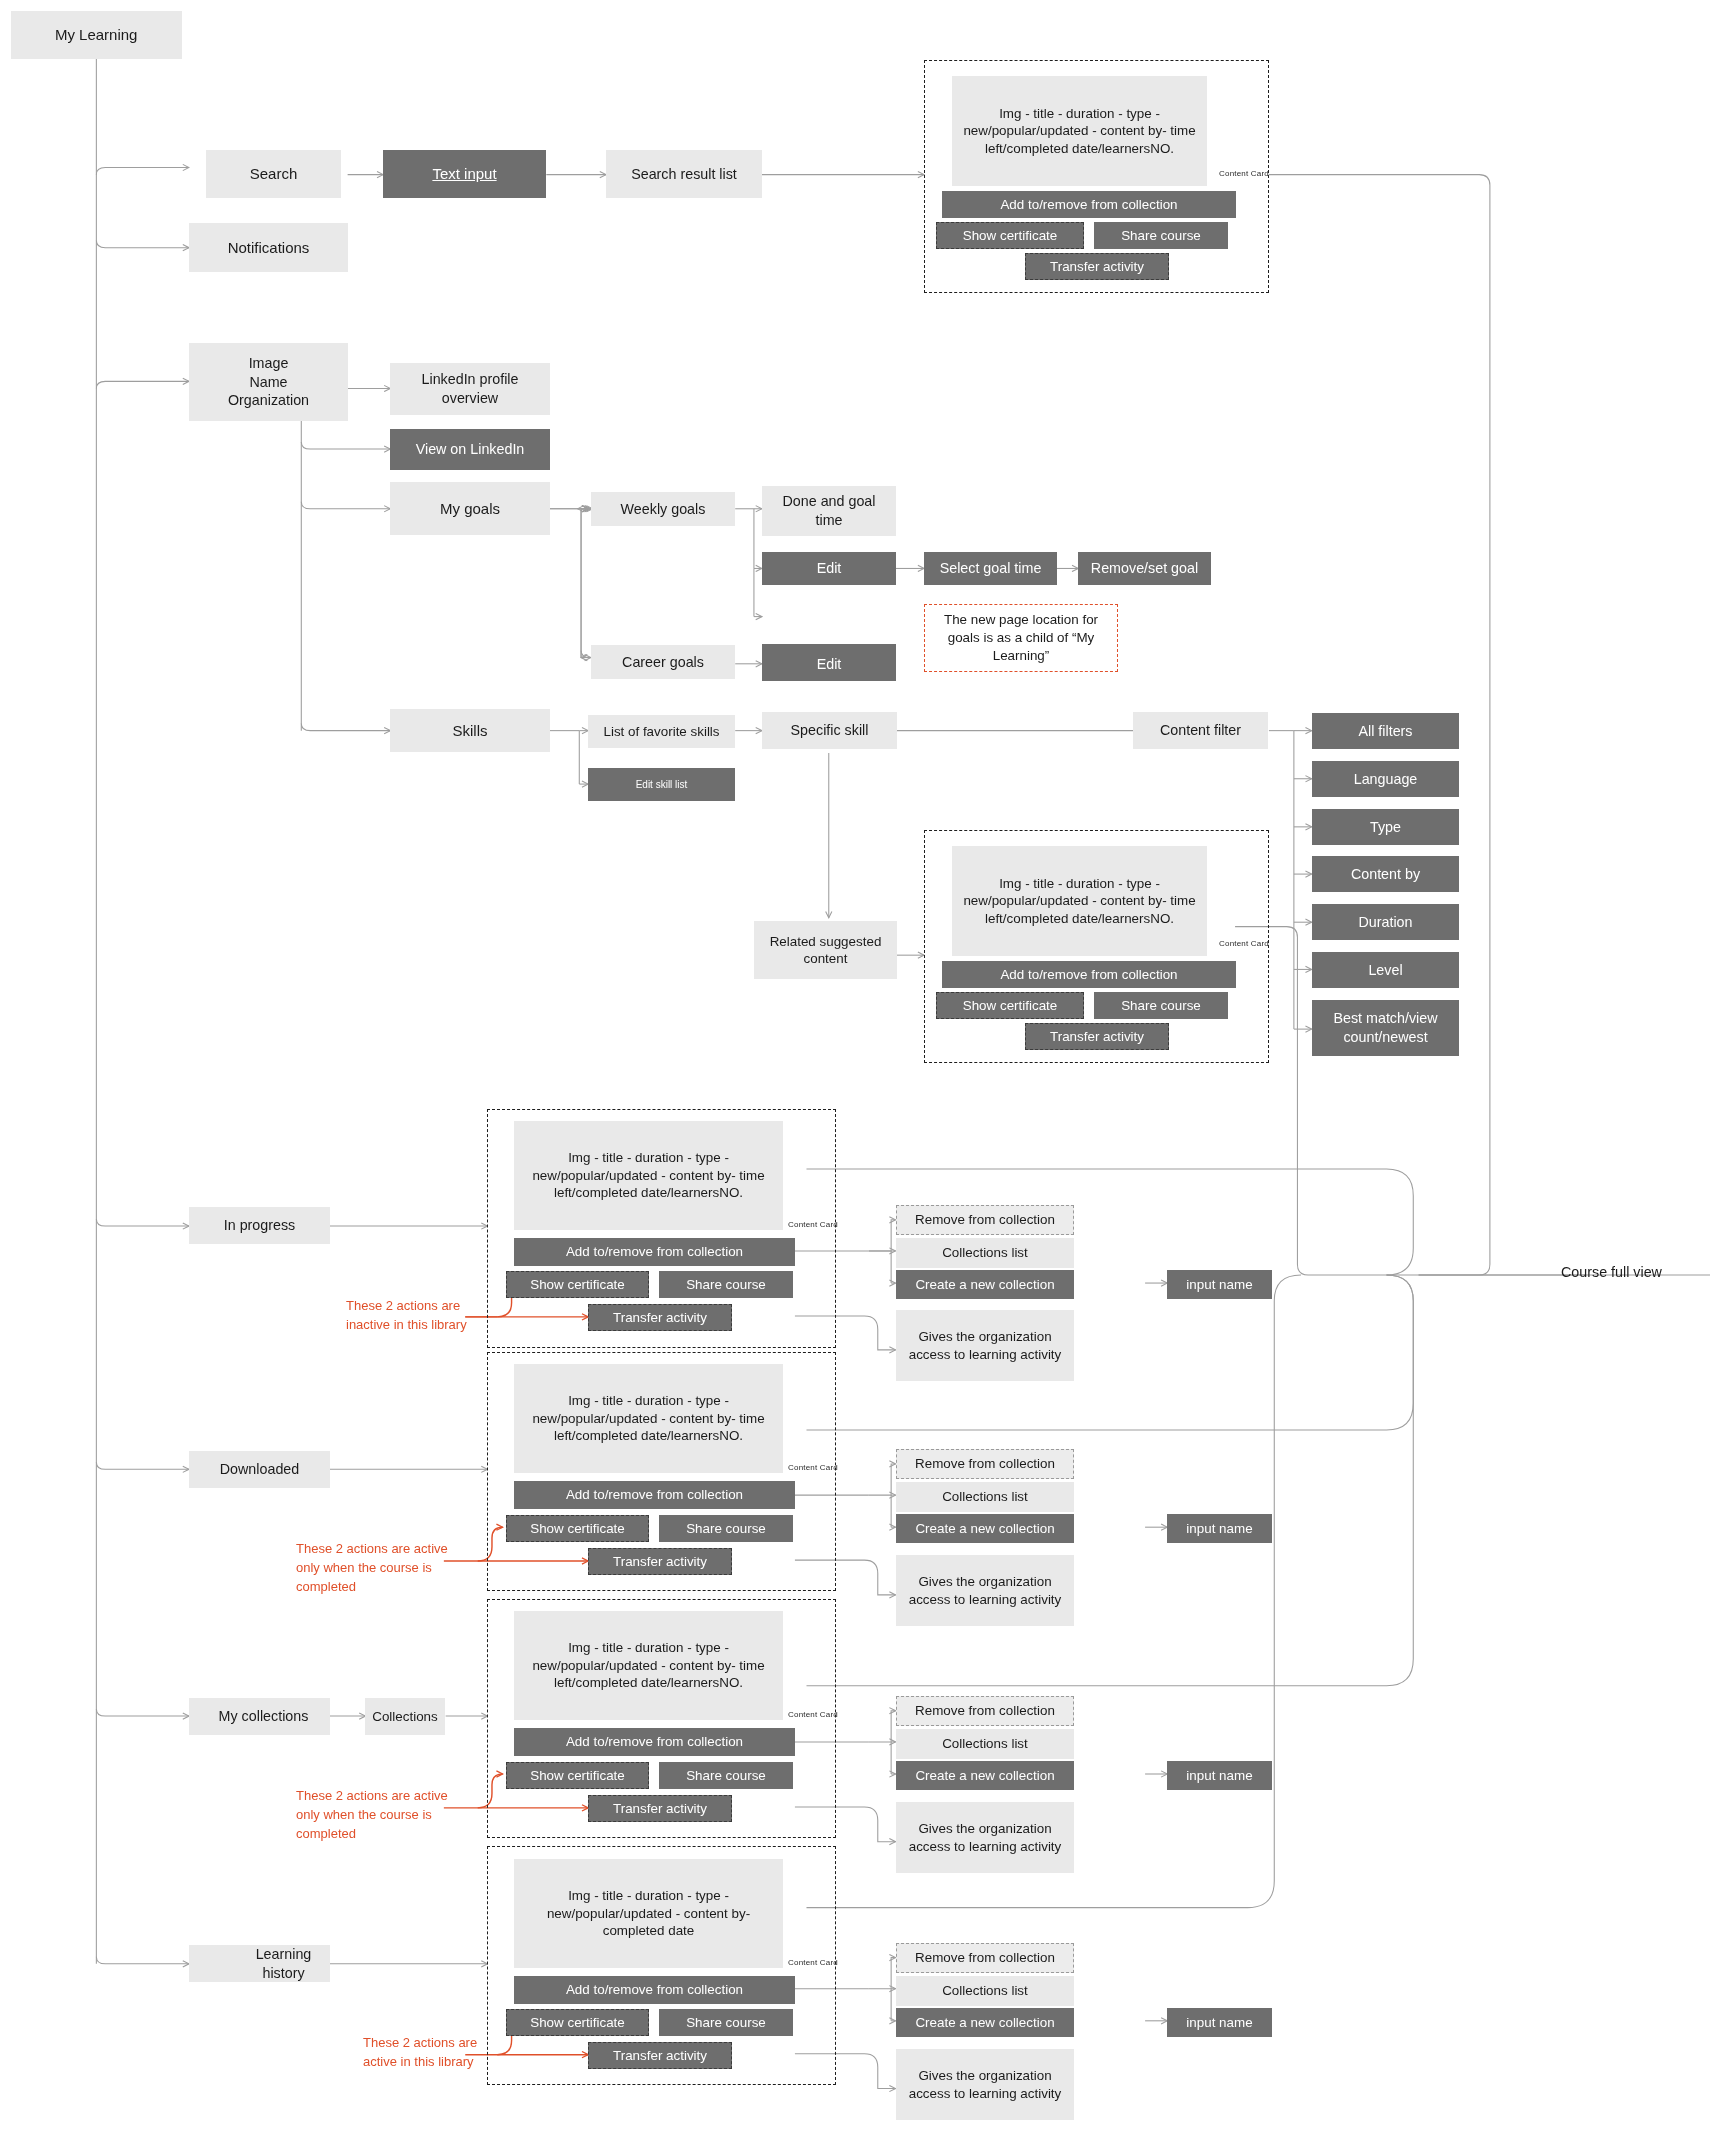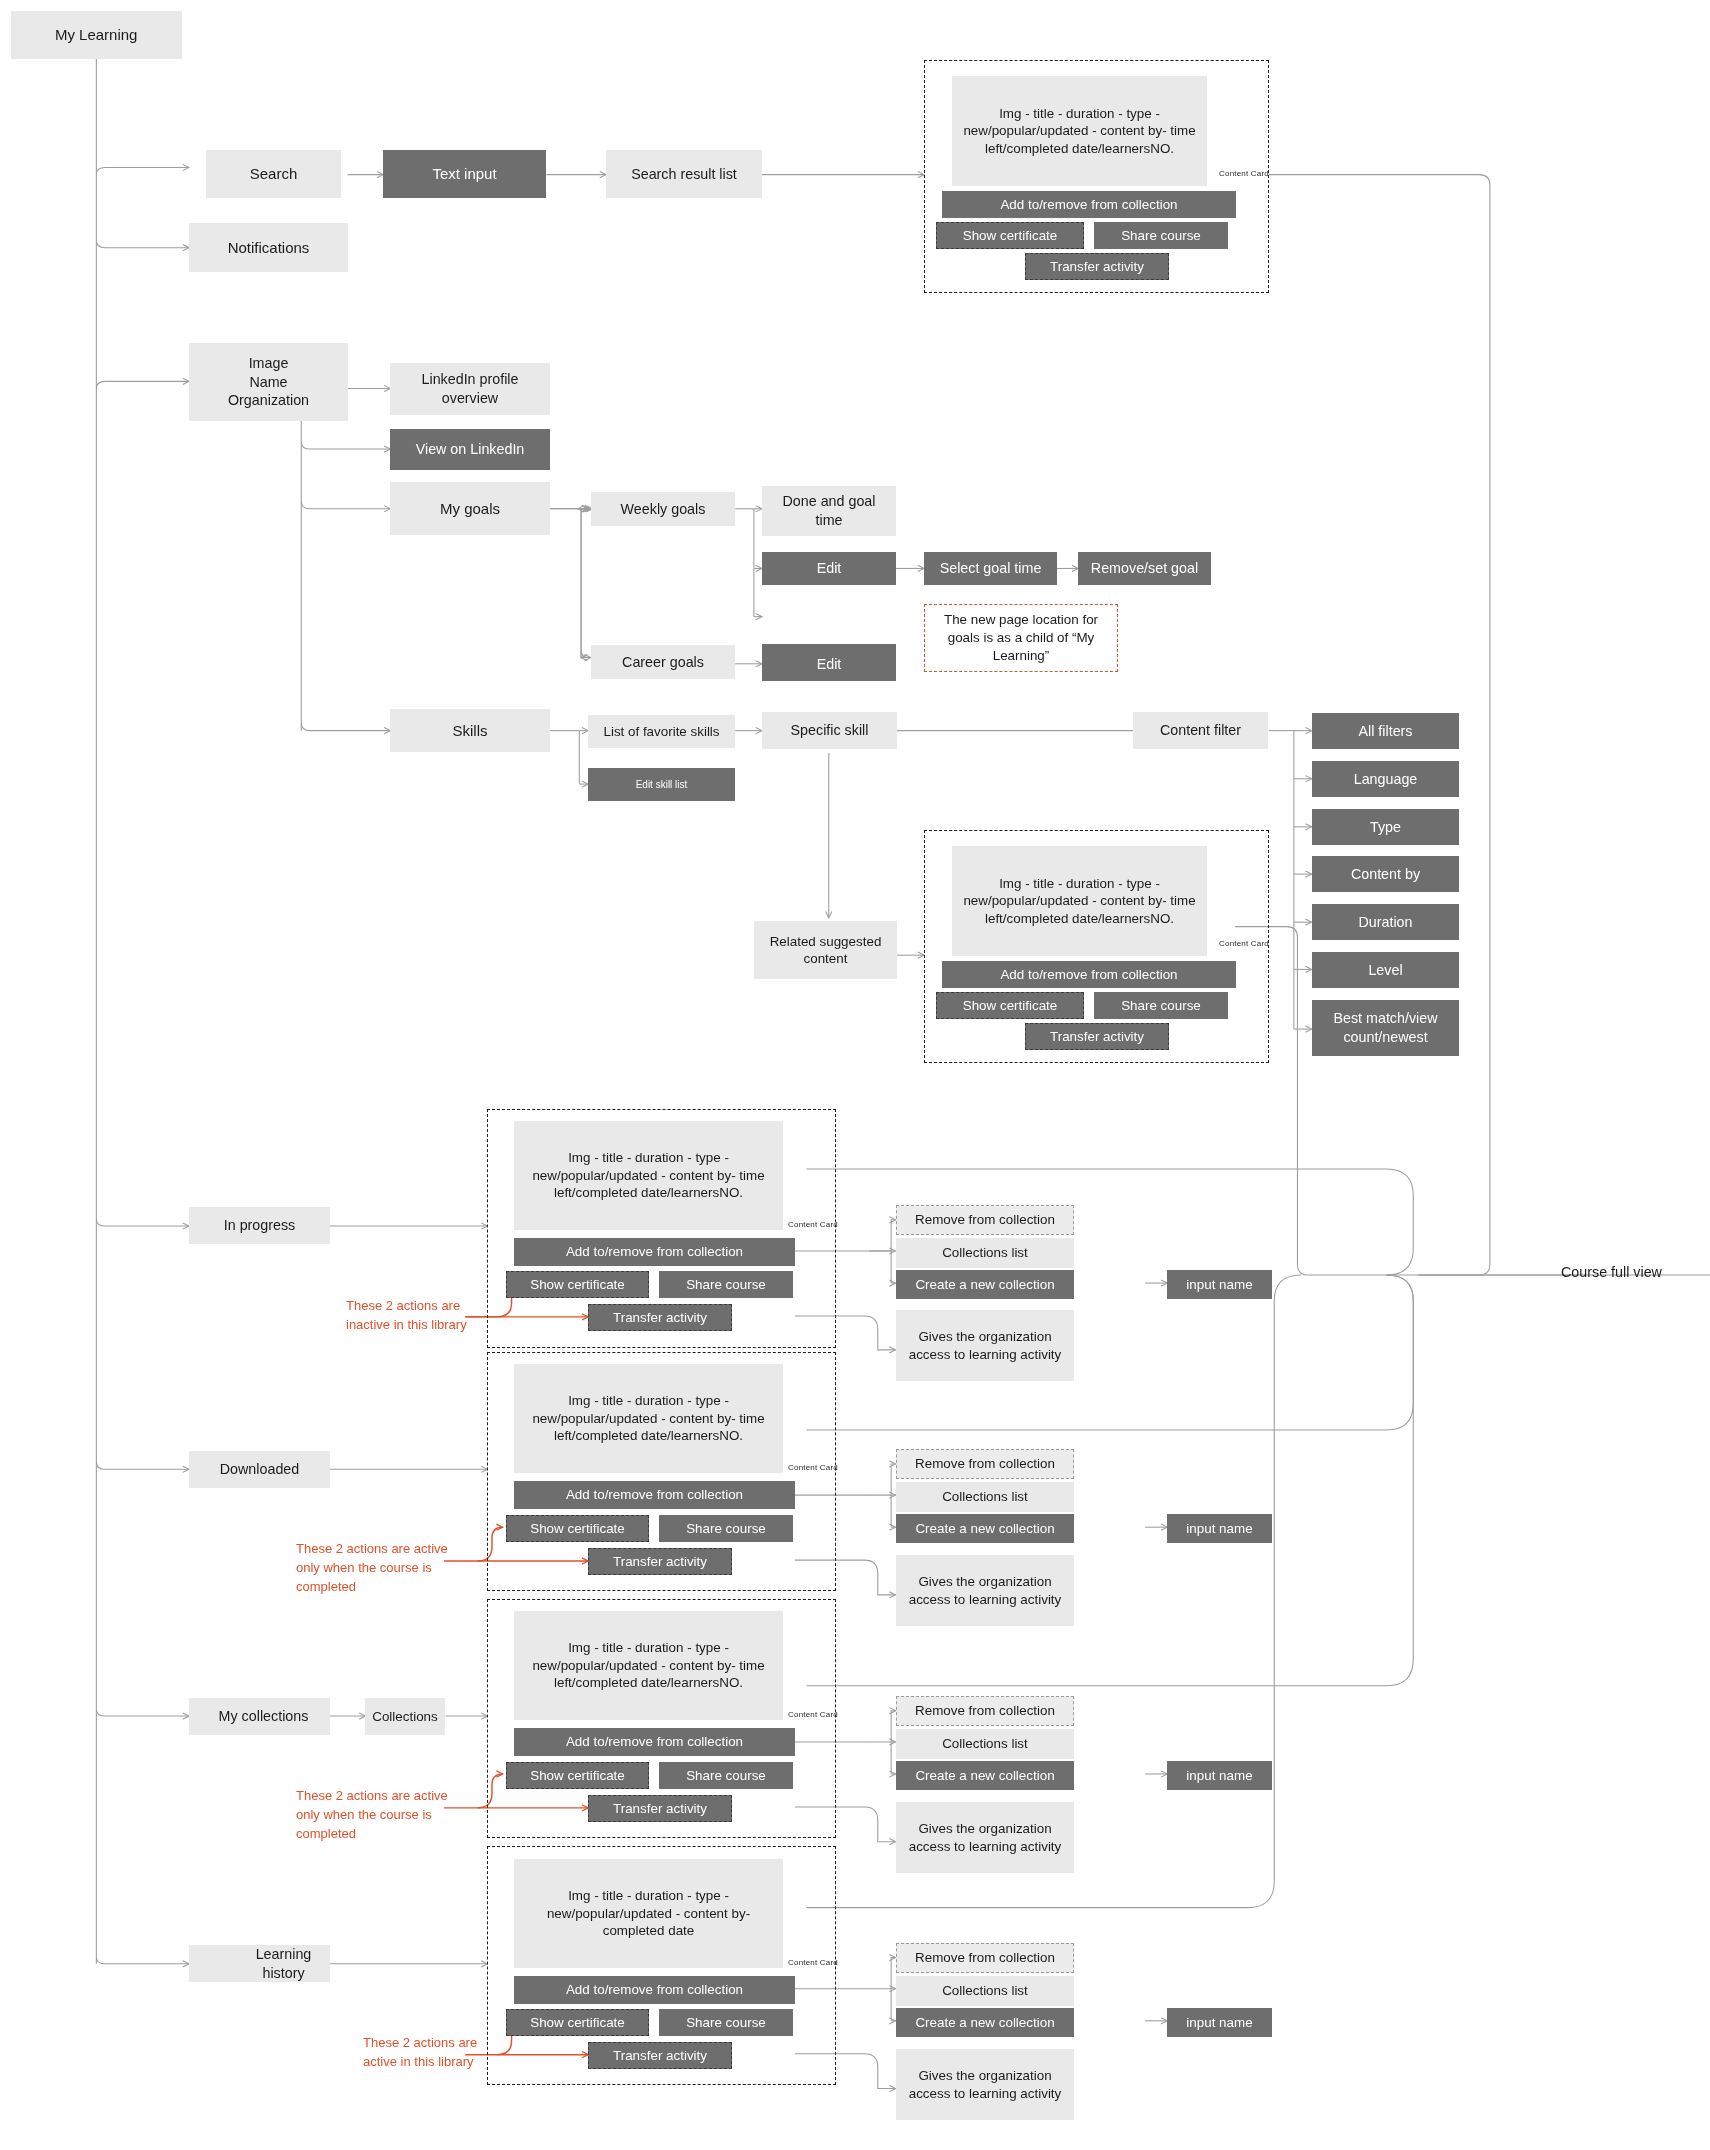--- a/index.html
+++ b/index.html
@@ -189,21 +189,21 @@
     <path class="r" d="M498,2029 L660,2029"></path>
     <path class="r" d="M536,2029 Q552,2029 552,2013 L552,2003 Q552,1991 564,1991"></path>
 
     <path class="r" d="M522,2306 L660,2306"></path>
     <path class="r" d="M558,2306 Q574,2306 574,2290 L574,2280 Q574,2268 586,2268"></path>
   </svg>
 
   <div class="node light" style="left:10.7px;top:10.7px;width:171px;height:48px;font-size:15px;">My Learning</div>
 
   <div class="node light" style="left:189px;top:150px;width:135px;height:48px;font-size:15px;margin-left:17px;">Search</div>
-  <div class="node dark" style="left:383px;top:150px;width:163px;height:48px;font-size:15px;">Text input</div>
+  <div class="node dark" style="left:383px;top:150px;width:163px;height:48px;font-size:15px;text-decoration:underline;">Text input</div>
   <div class="node light" style="left:606px;top:150px;width:156px;height:48px;font-size:14.3px;">Search result list</div>
   <div class="node light" style="left:189px;top:223px;width:159px;height:49px;font-size:15px;">Notifications</div>
 
   <div class="grp" style="left:924px;top:60px;width:345px;height:233px;"></div>
   <div class="node light" style="left:952px;top:76px;width:255px;height:110px;font-size:13.4px;padding:0 5.3px;">Img - title - duration - type - new/popular/updated - content by- time left/completed date/learnersNO.</div>
   <div class="grp-caption" style="left:1219px;top:169px;">Content Card</div>
   <div class="node dark" style="left:942px;top:191px;width:294px;height:27px;font-size:13.4px;">Add to/remove from collection</div>
   <div class="node dark-dashed" style="left:936px;top:222px;width:148px;height:27px;font-size:13.4px;">Show certificate</div>
   <div class="node dark" style="left:1094px;top:222px;width:134px;height:27px;font-size:13.4px;">Share course</div>
   <div class="node dark-dashed" style="left:1025px;top:253px;width:144px;height:27px;font-size:13.4px;">Transfer activity</div>

